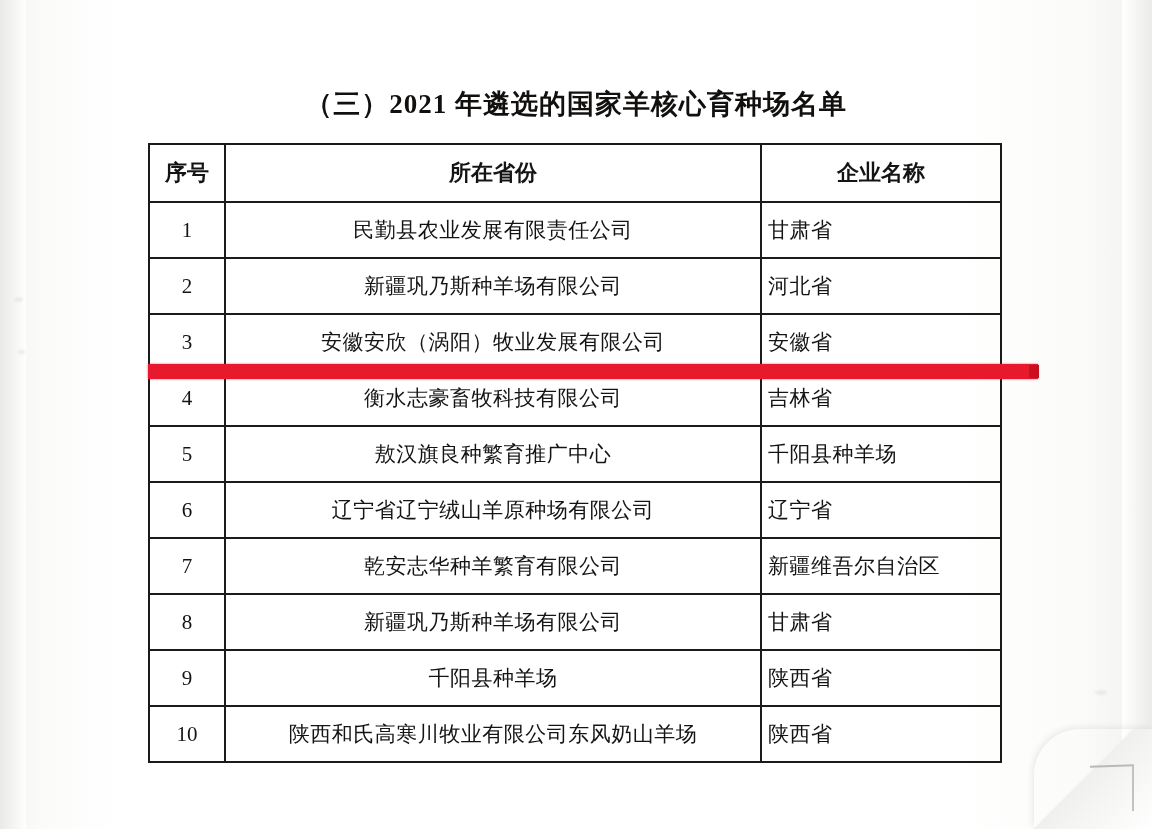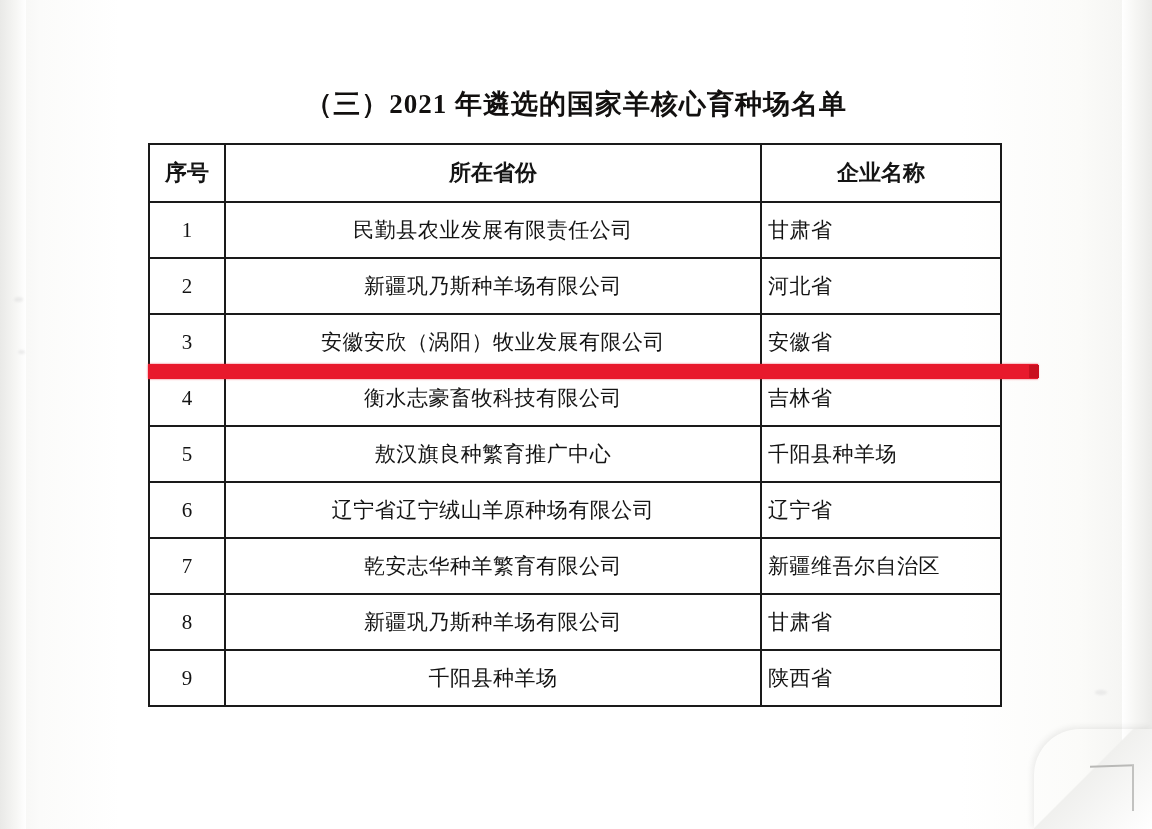--- a/index.html
+++ b/index.html
@@ -228,20 +228,25 @@
         <tr>
           <td class="idx">8</td>
           <td class="name">新疆巩乃斯种羊场有限公司</td>
           <td class="prov">甘肃省</td>
         </tr>
         <tr>
           <td class="idx">9</td>
           <td class="name">千阳县种羊场</td>
           <td class="prov">陕西省</td>
         </tr>
+        <tr>
+          <td class="idx">10</td>
+          <td class="name">陕西和氏高寒川牧业有限公司东风奶山羊场</td>
+          <td class="prov">陕西省</td>
+        </tr>
       </tbody>
     </table>
   </div>
 
   <div class="red-stroke"></div>
 
   <div class="corner-fold"></div>
   <div class="corner-line"></div>
   <div class="corner-line2"></div>
 </div>

